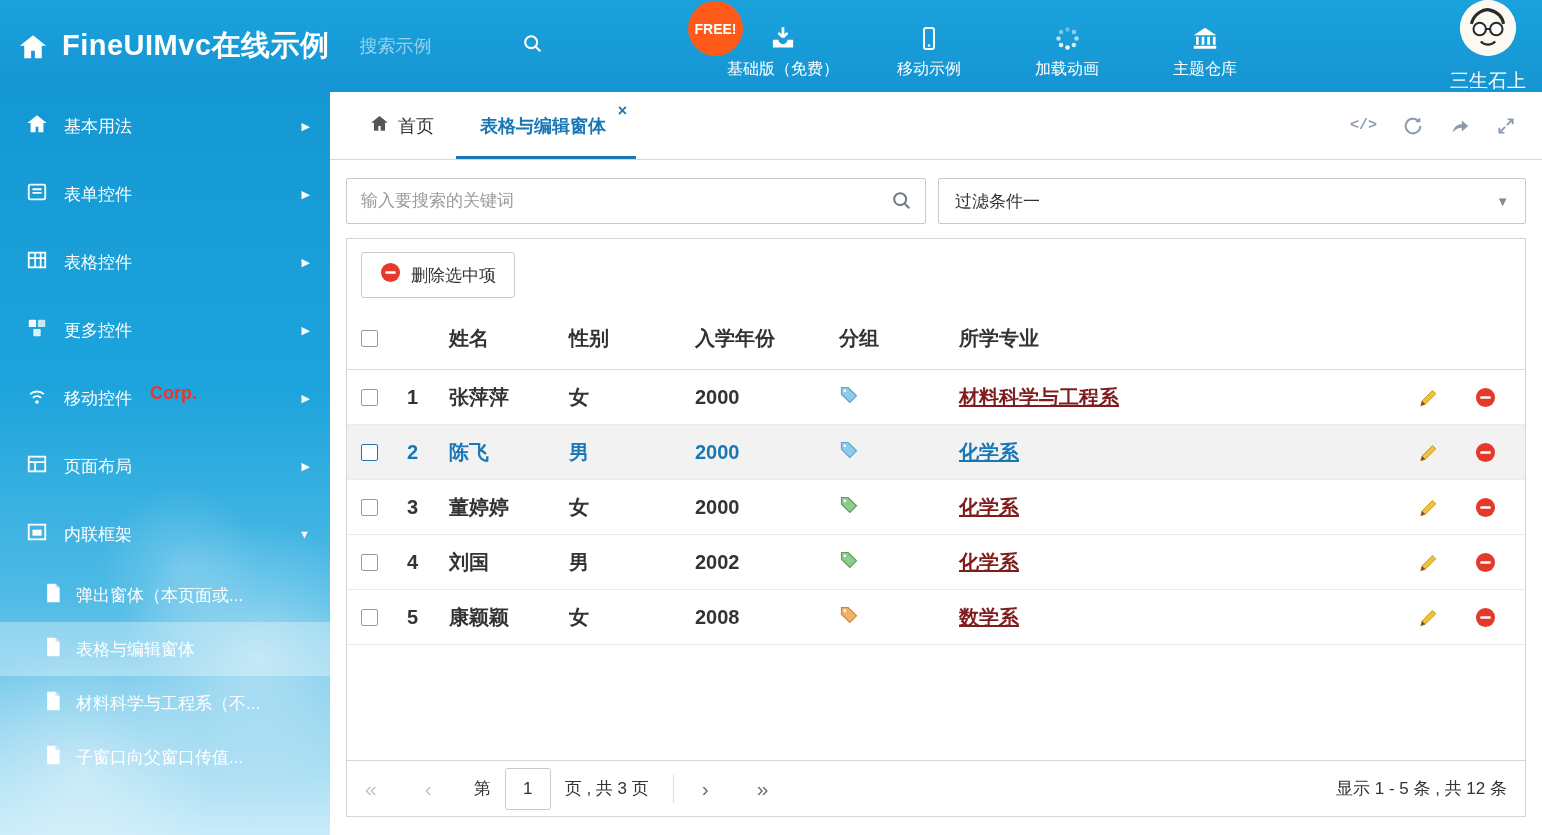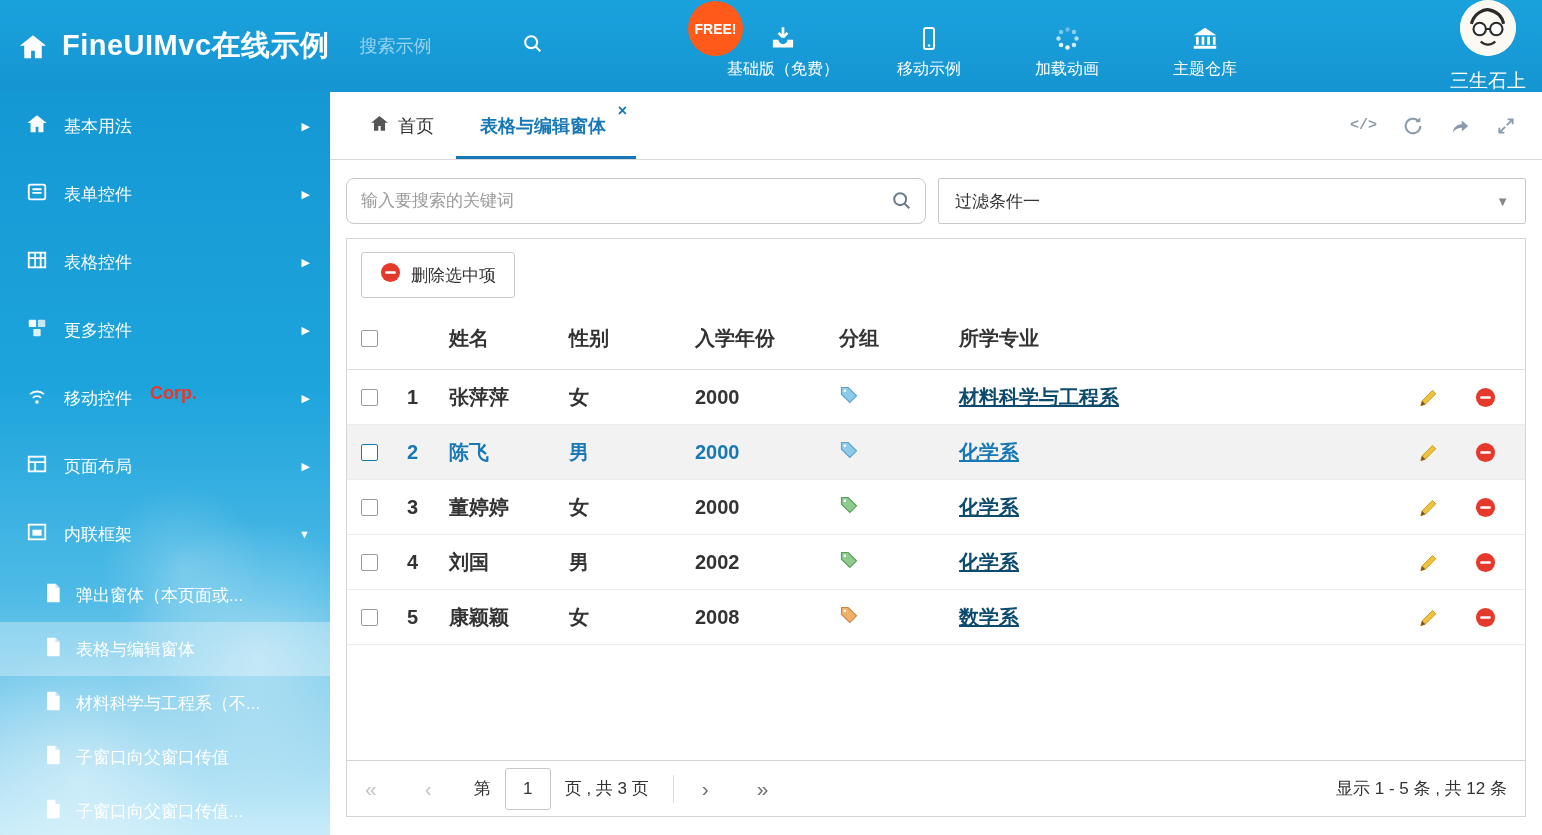--- a/index.html
+++ b/index.html
@@ -56,21 +56,21 @@
   .tab { display:flex; align-items:center; gap:9px; padding:0 22px; font-size:18px; color:#333; position:relative; cursor:pointer; }
   .tab.active { color:#1878b6; font-weight:bold; box-shadow: inset 0 -3px 0 #1878b6; padding:0 30px 0 24px; }
   .tab-close { position:absolute; top:11px; right:9px; font-size:16px; color:#1878b6; font-weight:bold; line-height:1; cursor:pointer; }
   .tab-tools { margin-left:auto; display:flex; align-items:center; gap:25px; padding-right:26px; color:#8a9bab; }
   .tool { cursor:pointer; display:flex; align-items:center; }
   .code-glyph { font-size:15px; font-weight:bold; font-family:"Liberation Mono","DejaVu Sans Mono",monospace; }
 
   .filter-row { display:flex; gap:12px; padding:18px 16px 0; flex:0 0 auto; }
   .search-box { position:relative; width:580px; }
   .search-box input {
-    width:100%; height:46px; border:1px solid #c9c9c9; border-radius:8px;
+    width:100%; height:46px; border:1px solid #c9c9c9; border-radius:2px;
     padding:0 46px 0 14px; font-size:17px; color:#333; outline:none; font-family:inherit;
   }
   .search-box input::placeholder { color:#9a9a9a; }
   .search-box .mag { position:absolute; right:13px; top:12px; cursor:pointer; }
   .dropdown { flex:1; height:46px; border:1px solid #c9c9c9; border-radius:2px; display:flex; align-items:center; padding:0 16px; font-size:17px; cursor:pointer; background:#fff; }
   .dd-caret { margin-left:auto; color:#888; font-size:13px; }
 
   .panel { margin:14px 16px 18px; border:1px solid #d5d5d5; flex:1 1 auto; min-height:0; display:flex; flex-direction:column; }
   .ptoolbar { padding:13px 14px 10px; display:flex; flex:0 0 auto; }
   .btn {
@@ -83,21 +83,21 @@
     display:grid;
     grid-template-columns: 46px 42px 120px 126px 144px 120px 1fr 62px 52px;
     align-items:center; padding:0 14px; height:55px;
     border-bottom:1px solid #ebebeb; font-size:20px; color:#333;font-weight:bold;
   }
   .thead { height:62px; border-bottom:1px solid #dcdcdc; }
   .trow.selected { background:#f2f2f2; color:#1878b6; }
   .trow.selected .link { color:#1878b6; }
   .trow.selected .cbx { border-color:#1878b6; }
   .cbx { width:17px; height:17px; border:1px solid #9b9b9b; border-radius:2px; background:#fff; display:inline-block; cursor:pointer; }
-  .link { color:#0c4a6e; text-decoration:underline; cursor:pointer; }
+  .link { color:#7f1d1d; text-decoration:underline; cursor:pointer; }
   .cell-action { display:flex; justify-content:center; cursor:pointer; }
   .tspacer { flex:1 1 auto; }
 
   .pager { border-top:1px solid #d5d5d5; height:56px; display:flex; align-items:center; padding:0 18px; font-size:17px; color:#333; flex:0 0 auto; }
   .pg-arrow { font-size:21px; cursor:pointer; line-height:1; }
   .pg-disabled { color:#c3c3c3; }
   .pg-enabled { color:#6e6e6e; }
   .pg-first { margin-right:48px; }
   .pg-prev { margin-right:42px; }
   .pg-prefix { margin-right:14px; }
@@ -270,27 +270,20 @@
           <path d="M3 1h10l5 5v17H3z" fill="#fff"></path>
           <path d="M13 1v5h5" fill="#cfe9f7"></path>
         </svg></span>
     <span>材料科学与工程系（不...</span>
   </div>
   <div class="sub-item">
     <span><svg width="18" height="20" viewBox="0 0 20 24">
           <path d="M3 1h10l5 5v17H3z" fill="#fff"></path>
           <path d="M13 1v5h5" fill="#cfe9f7"></path>
         </svg></span>
-    <span>子窗口向父窗口传值</span>
-  </div>
-  <div class="sub-item">
-    <span><svg width="18" height="20" viewBox="0 0 20 24">
-          <path d="M3 1h10l5 5v17H3z" fill="#fff"></path>
-          <path d="M13 1v5h5" fill="#cfe9f7"></path>
-        </svg></span>
     <span>子窗口向父窗口传值...</span>
   </div>
 </aside>
 
 <main class="content">
 
   <div class="tabbar">
     <div class="tab">
       <span><svg width="19" height="19" viewBox="0 0 24 24">
             <path d="M12 2.5 1.5 11H5v10h5.5v-6h3v6H19V11h3.5Z" fill="#555"></path>

